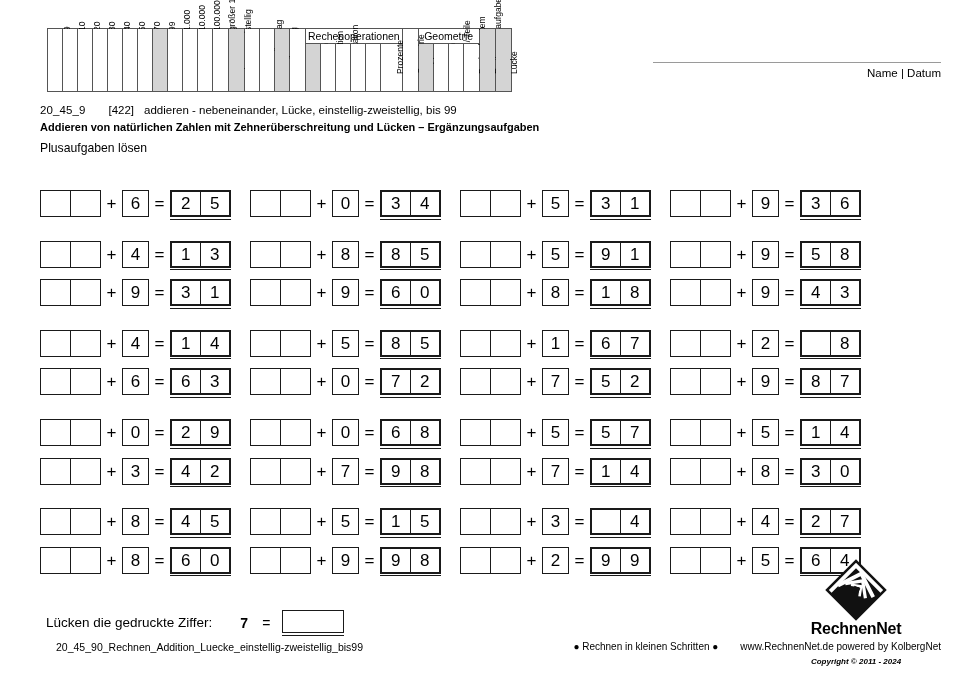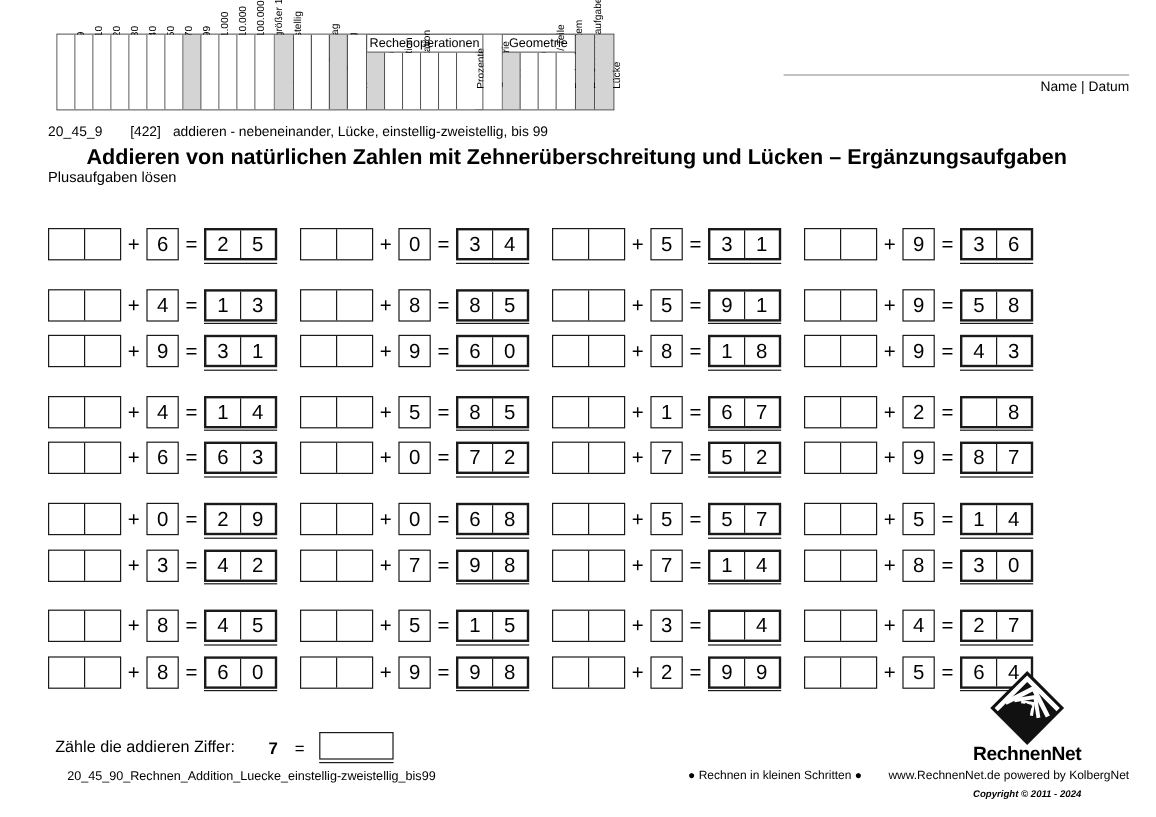--- a/index.html
+++ b/index.html
@@ -78,21 +78,21 @@
   
   #code-line {
     position: absolute; left: 40px; top: 104px;
     font-size: 11.5px; white-space: nowrap;
   }
   #code-line .code { letter-spacing: .1px; }
   #code-line .brk { margin-left: 23px; }
   #code-line .desc { margin-left: 10px; }
   #main-title {
     position: absolute; left: 40px; top: 121px;
-    font-size: 18px; font-weight: bold; white-space: nowrap; margin-left: 32px;
+    font-size: 11px; font-weight: bold; white-space: nowrap;
   }
   #sub-title {
     position: absolute; left: 40px; top: 141px;
     font-size: 12.2px; white-space: nowrap;
   }
 
   
   #ex-area {
     position: absolute;
     left: 40px; top: 190px;
@@ -954,21 +954,21 @@
               <div class="half">4</div>
             </div>
             <div class="result-underline"></div>
           </div>
         </div>
       </div>
     </div>
   </div>
 
 <div id="count-task">
-  <span id="count-label">Zähle die addieren Ziffer:</span>
+  <span id="count-label">Lücken die gedruckte Ziffer:</span>
   <span id="count-digit">7</span>
   <span id="count-eq">=</span>
   <span id="count-box-wrap">
     <span id="count-box"></span>
     <span id="count-box-under"></span>
   </span>
 </div>
 
 <div id="logo">
   <svg id="logo-mark" viewBox="0 0 100 100">

